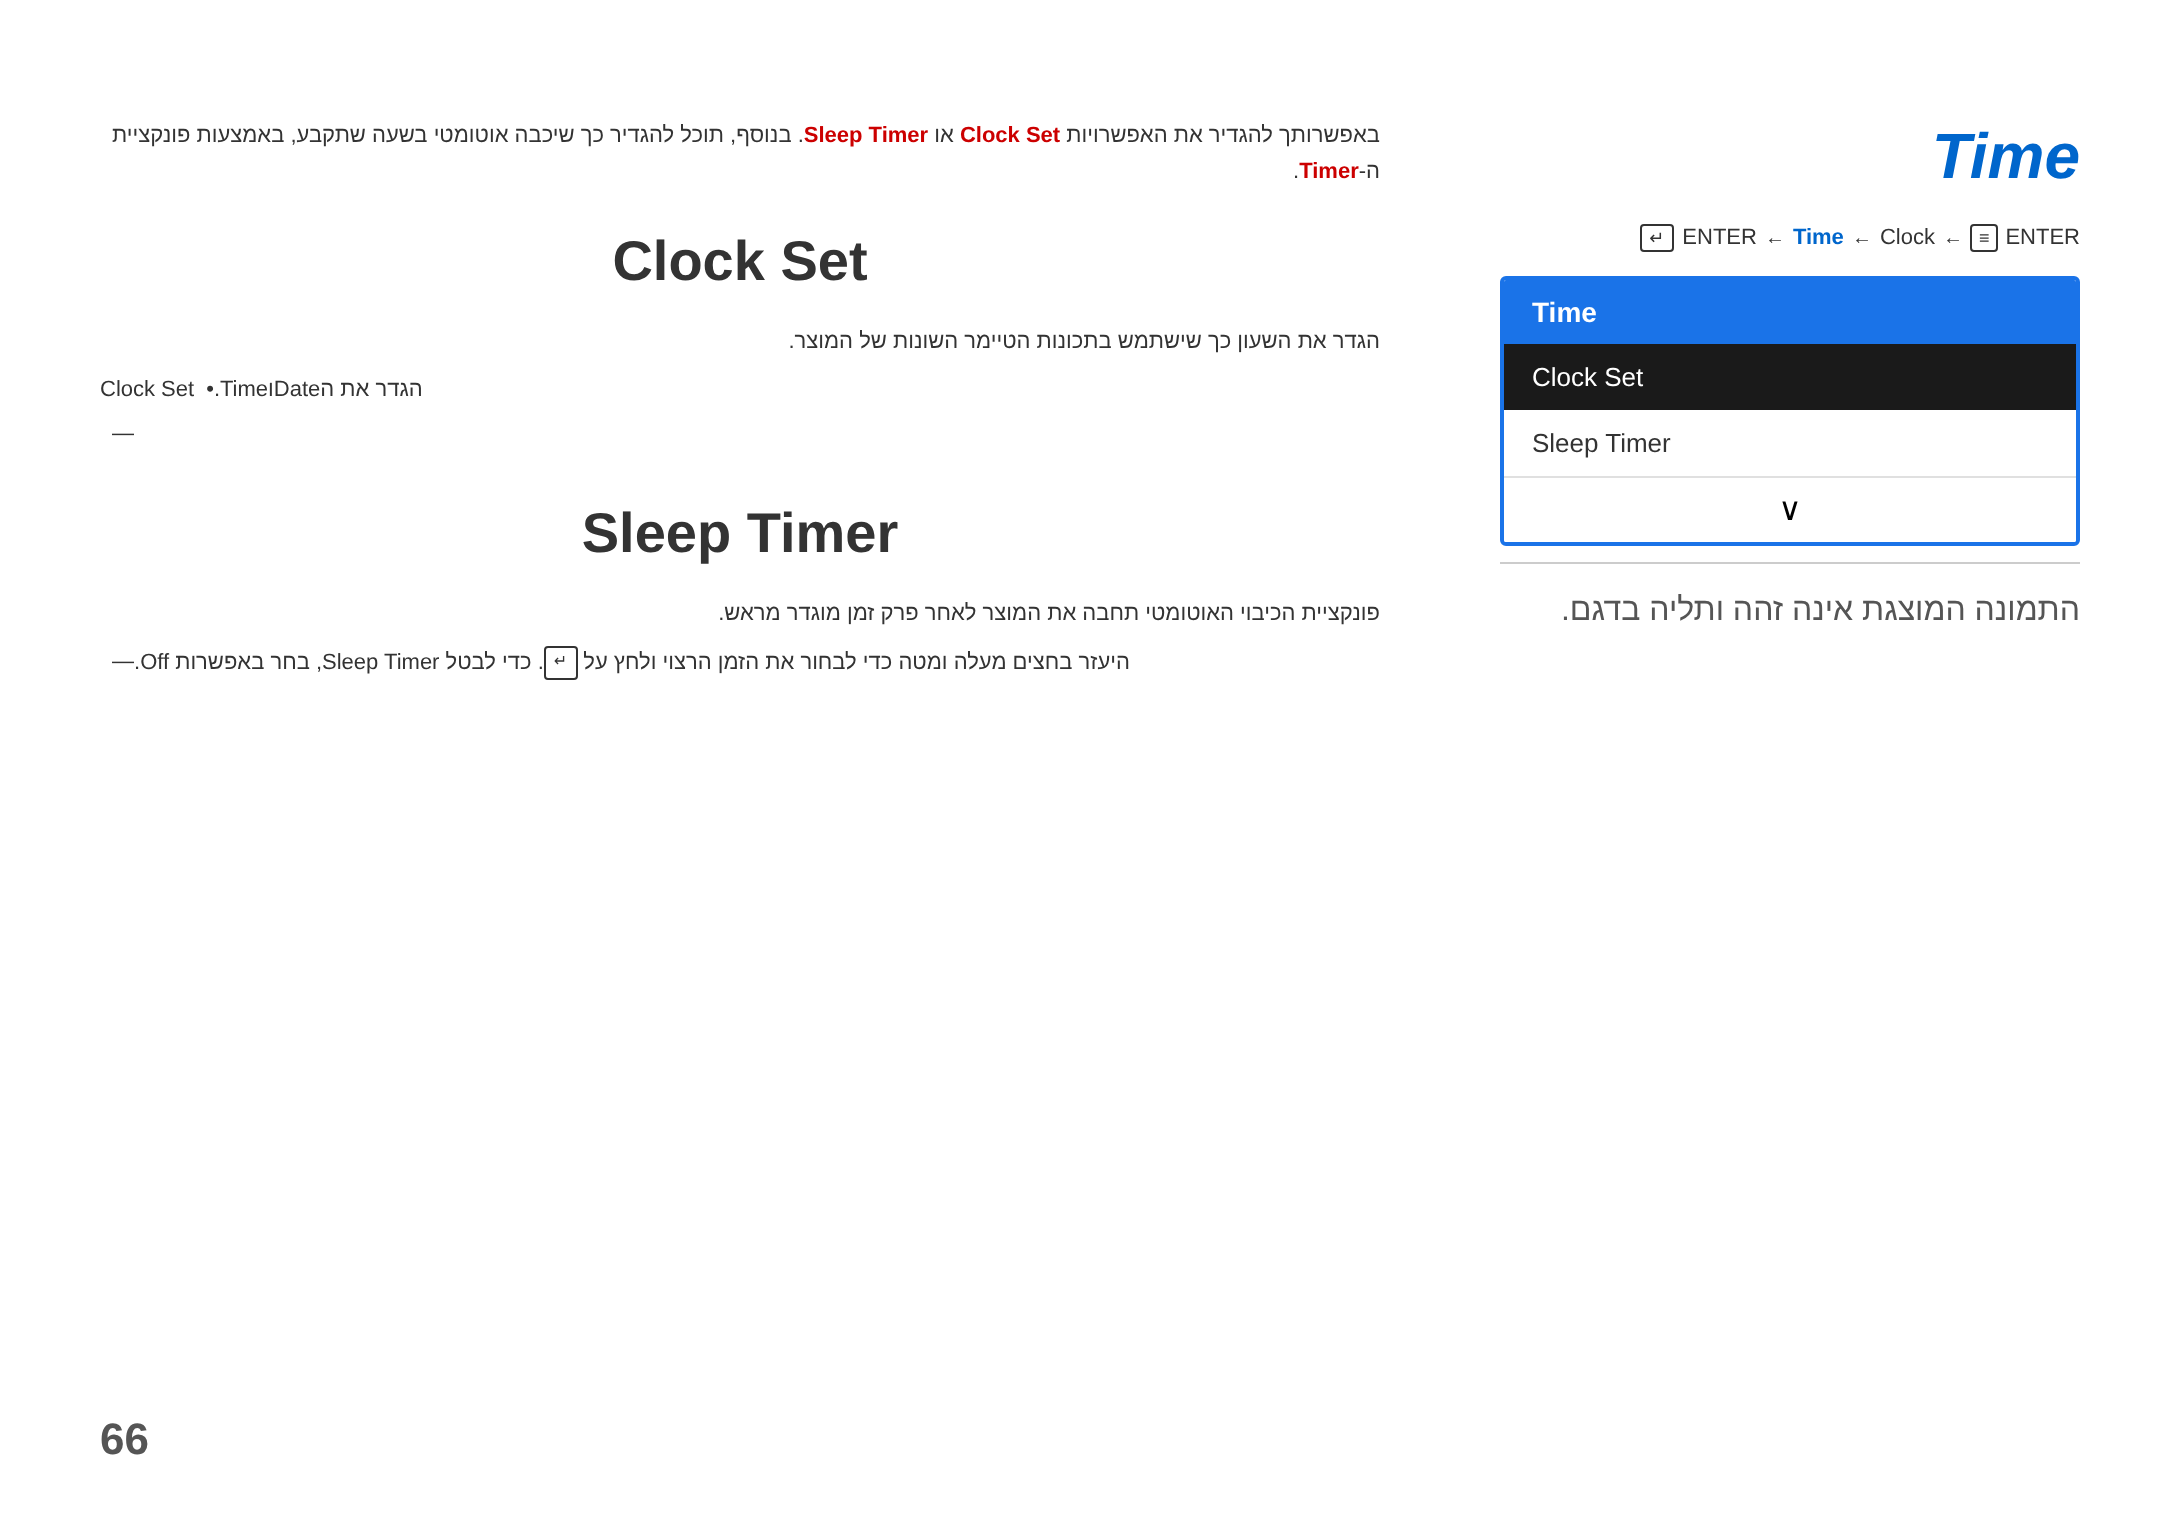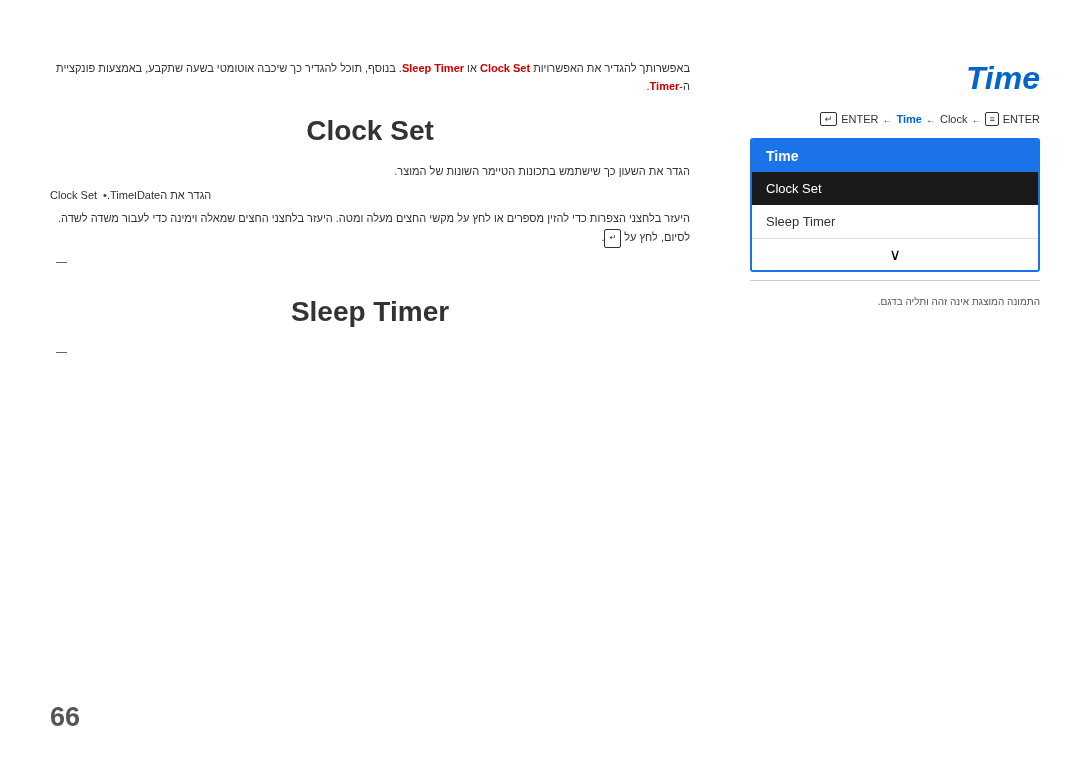--- a/index.html
+++ b/index.html
@@ -10,21 +10,21 @@
       font-family: Arial, sans-serif;
       overflow: hidden;
       position: relative;
     }
 
     
     .page-number {
       position: absolute;
       bottom: 30px;
       left: 50px;
-      font-size: 27px;
+      font-size: 22px;
       color: #555;
       font-weight: bold;
     }
 
     
     .left-content {
       position: absolute;
       left: 50px;
       top: 60px;
       width: 640px;
@@ -158,21 +158,21 @@
 
     .menu-chevron {
       text-align: center;
       padding: 6px;
       background: white;
       border-top: 1px solid #e0e0e0;
     }
 
     .footnote {
       margin-top: 15px;
-      font-size: 10px;
+      font-size: 16px;
       color: #555;
       text-align: right;
       direction: rtl;
     }
 
     .divider {
       border: none;
       border-top: 1px solid #ccc;
       margin: 8px 0;
     }
@@ -239,33 +239,34 @@
     הגדר את השעון כך שישתמש בתכונות הטיימר השונות של המוצר.
   </div>
 
   <div class="bullet-item">
     <span>הגדר את ה<span class="bold">Date</span>ו<span class="bold">Time</span>.</span>
     <span class="bullet">•</span>
     <span class="red">Clock Set</span>
   </div>
 
 
-  <div class="section-body">
-    היעזר בלחצני הצפרות כדי להזין מספרים או לחץ על מקשי החצים מעלה ומטה. היעזר בלחצני החצים שמאלה וימינה כדי לעבור משדה לשדה. לסיום, לחץ על <span class="enter-btn" style="font-size:8px;">↵</span>.
-  </div>
 
   <div class="dash-item">
     <span class="dash">—</span>
   </div>
 
   <div class="sleep-timer-section">
     <div class="section-heading">Sleep Timer</div>
 
+    <div class="section-body">
+      פונקציית הכיבוי האוטומטי תחבה את המוצר לאחר פרק זמן מוגדר מראש.
+    </div>
 
 
     <div class="dash-item">
+      <span>היעזר בחצים מעלה ומטה כדי לבחור את הזמן הרצוי ולחץ על <span class="enter-btn" style="font-size:8px;">↵</span>. כדי לבטל <span class="bold">Sleep Timer</span>, בחר באפשרות <span class="bold">Off</span>.</span>
       <span class="dash">—</span>
     </div>
   </div>
 
 </div>
 
 <div class="page-number">66</div>
 
 </body></html>

